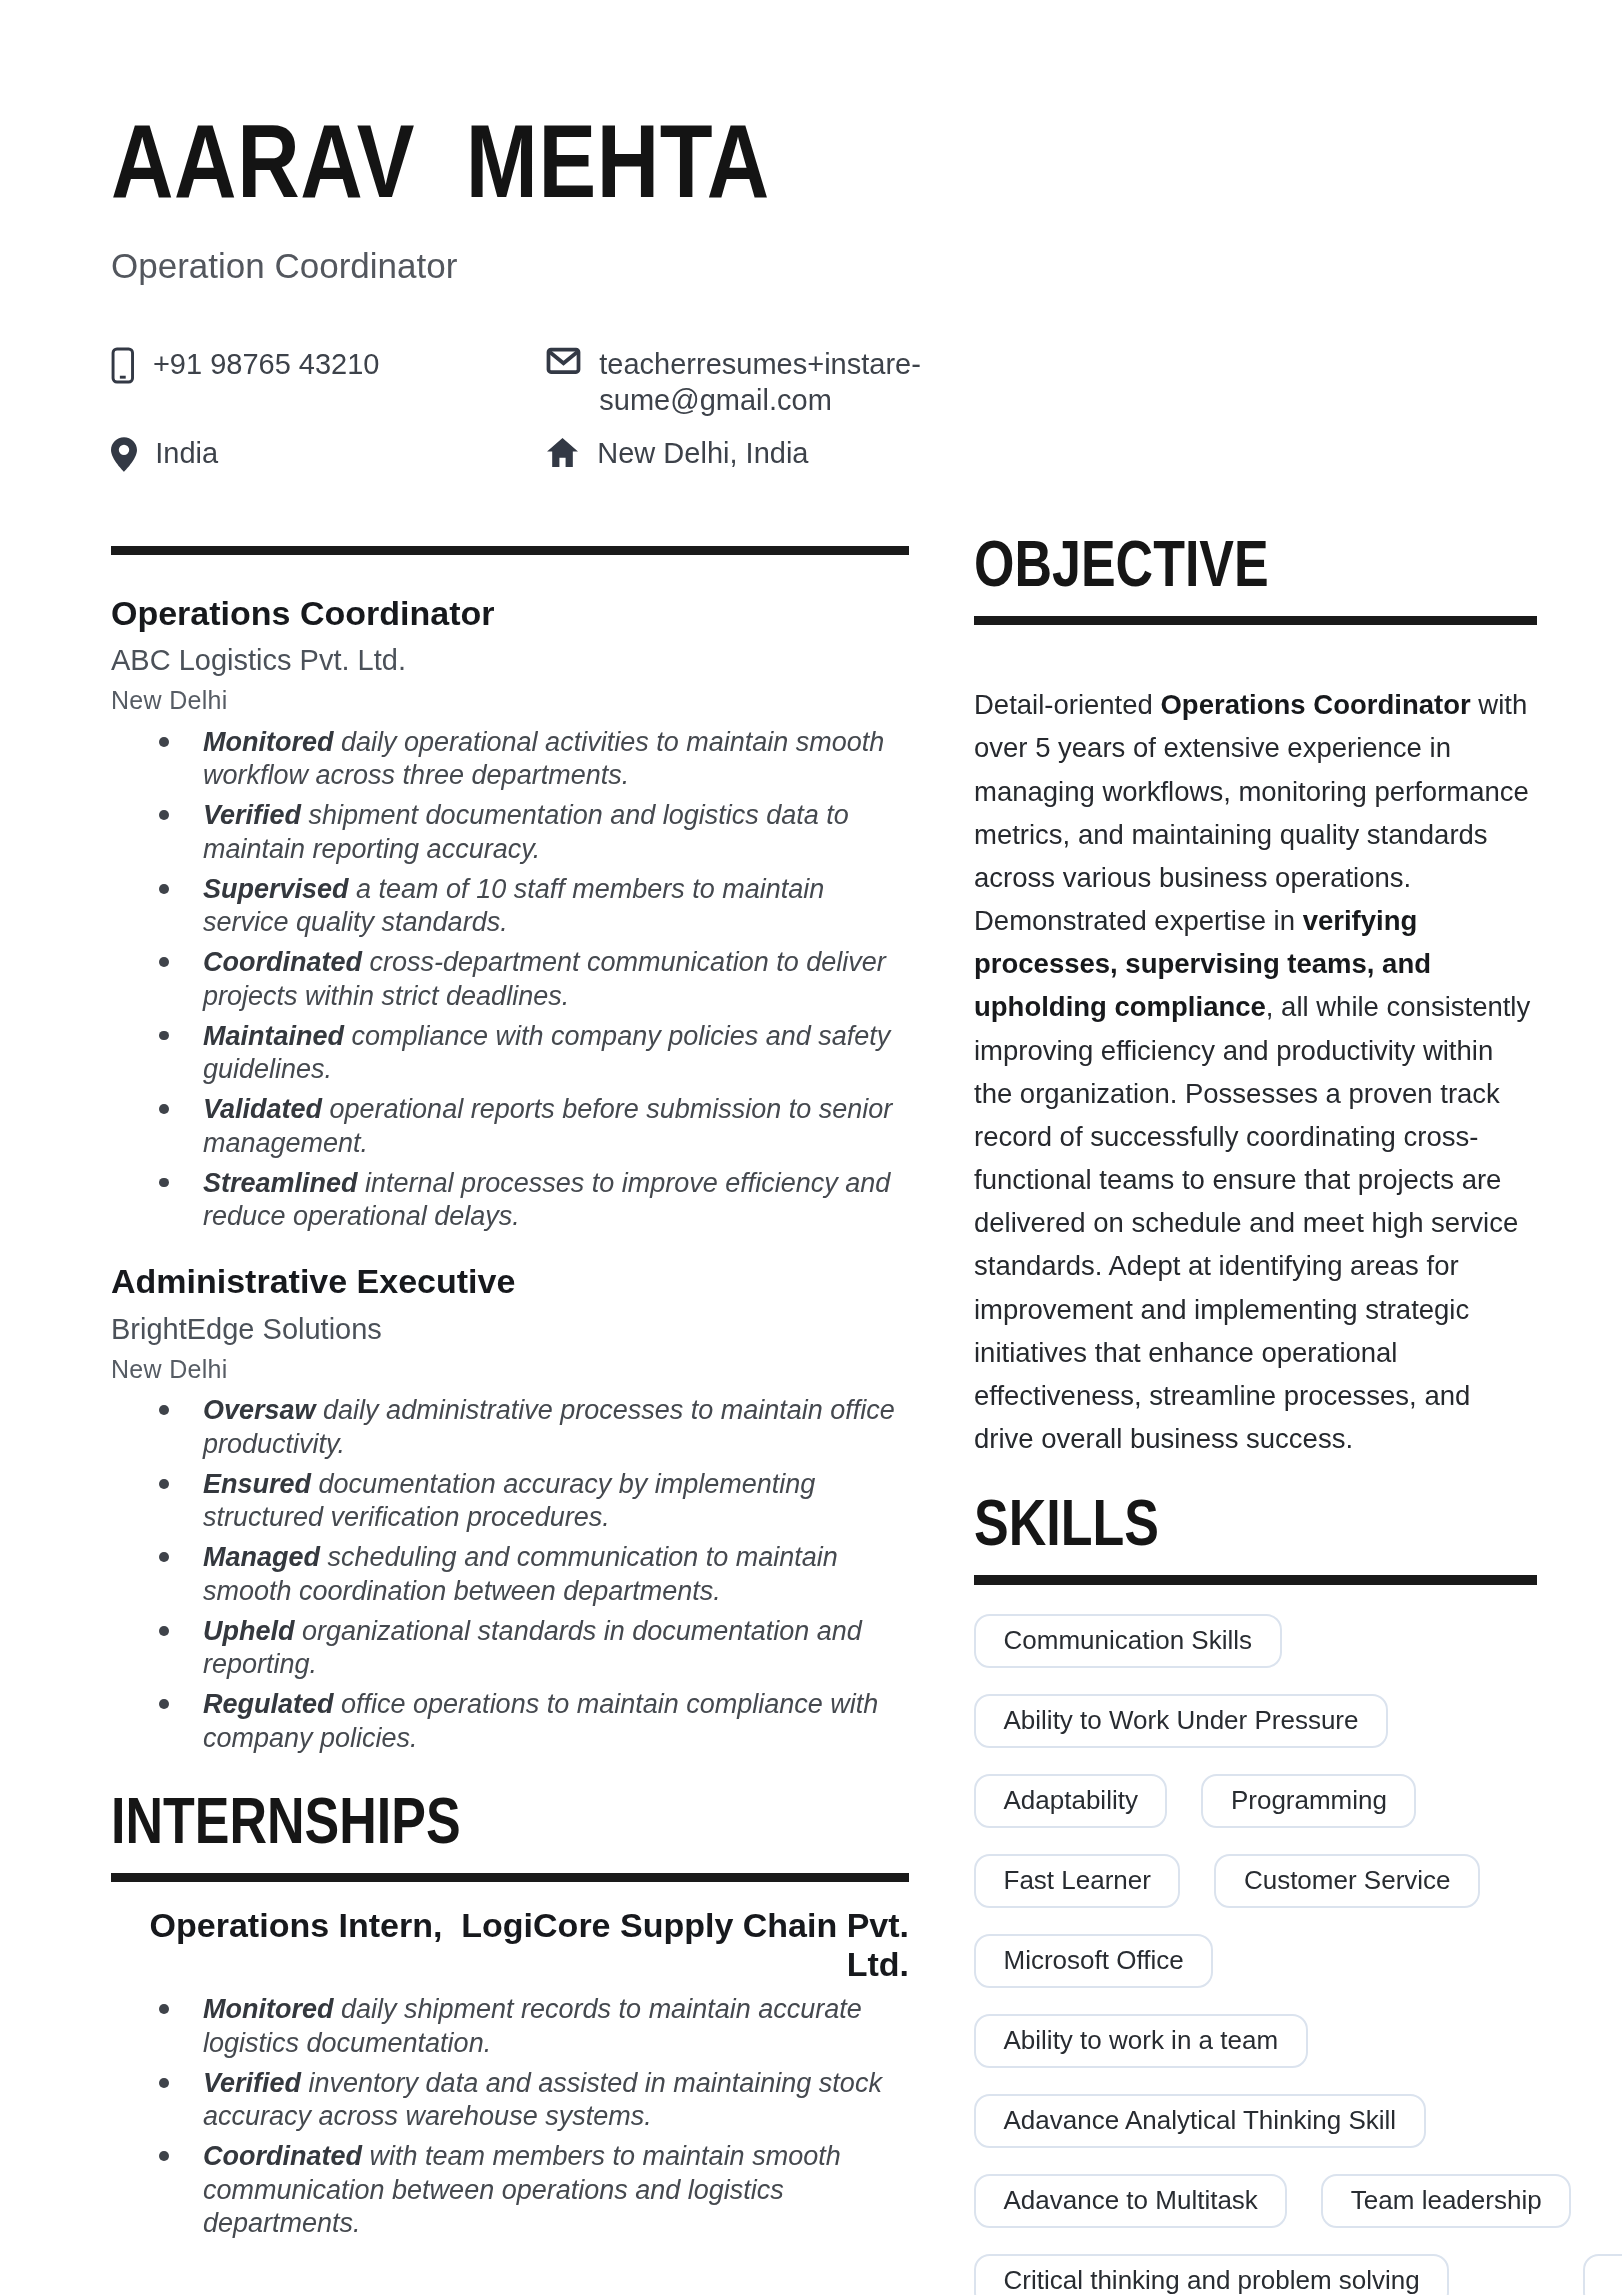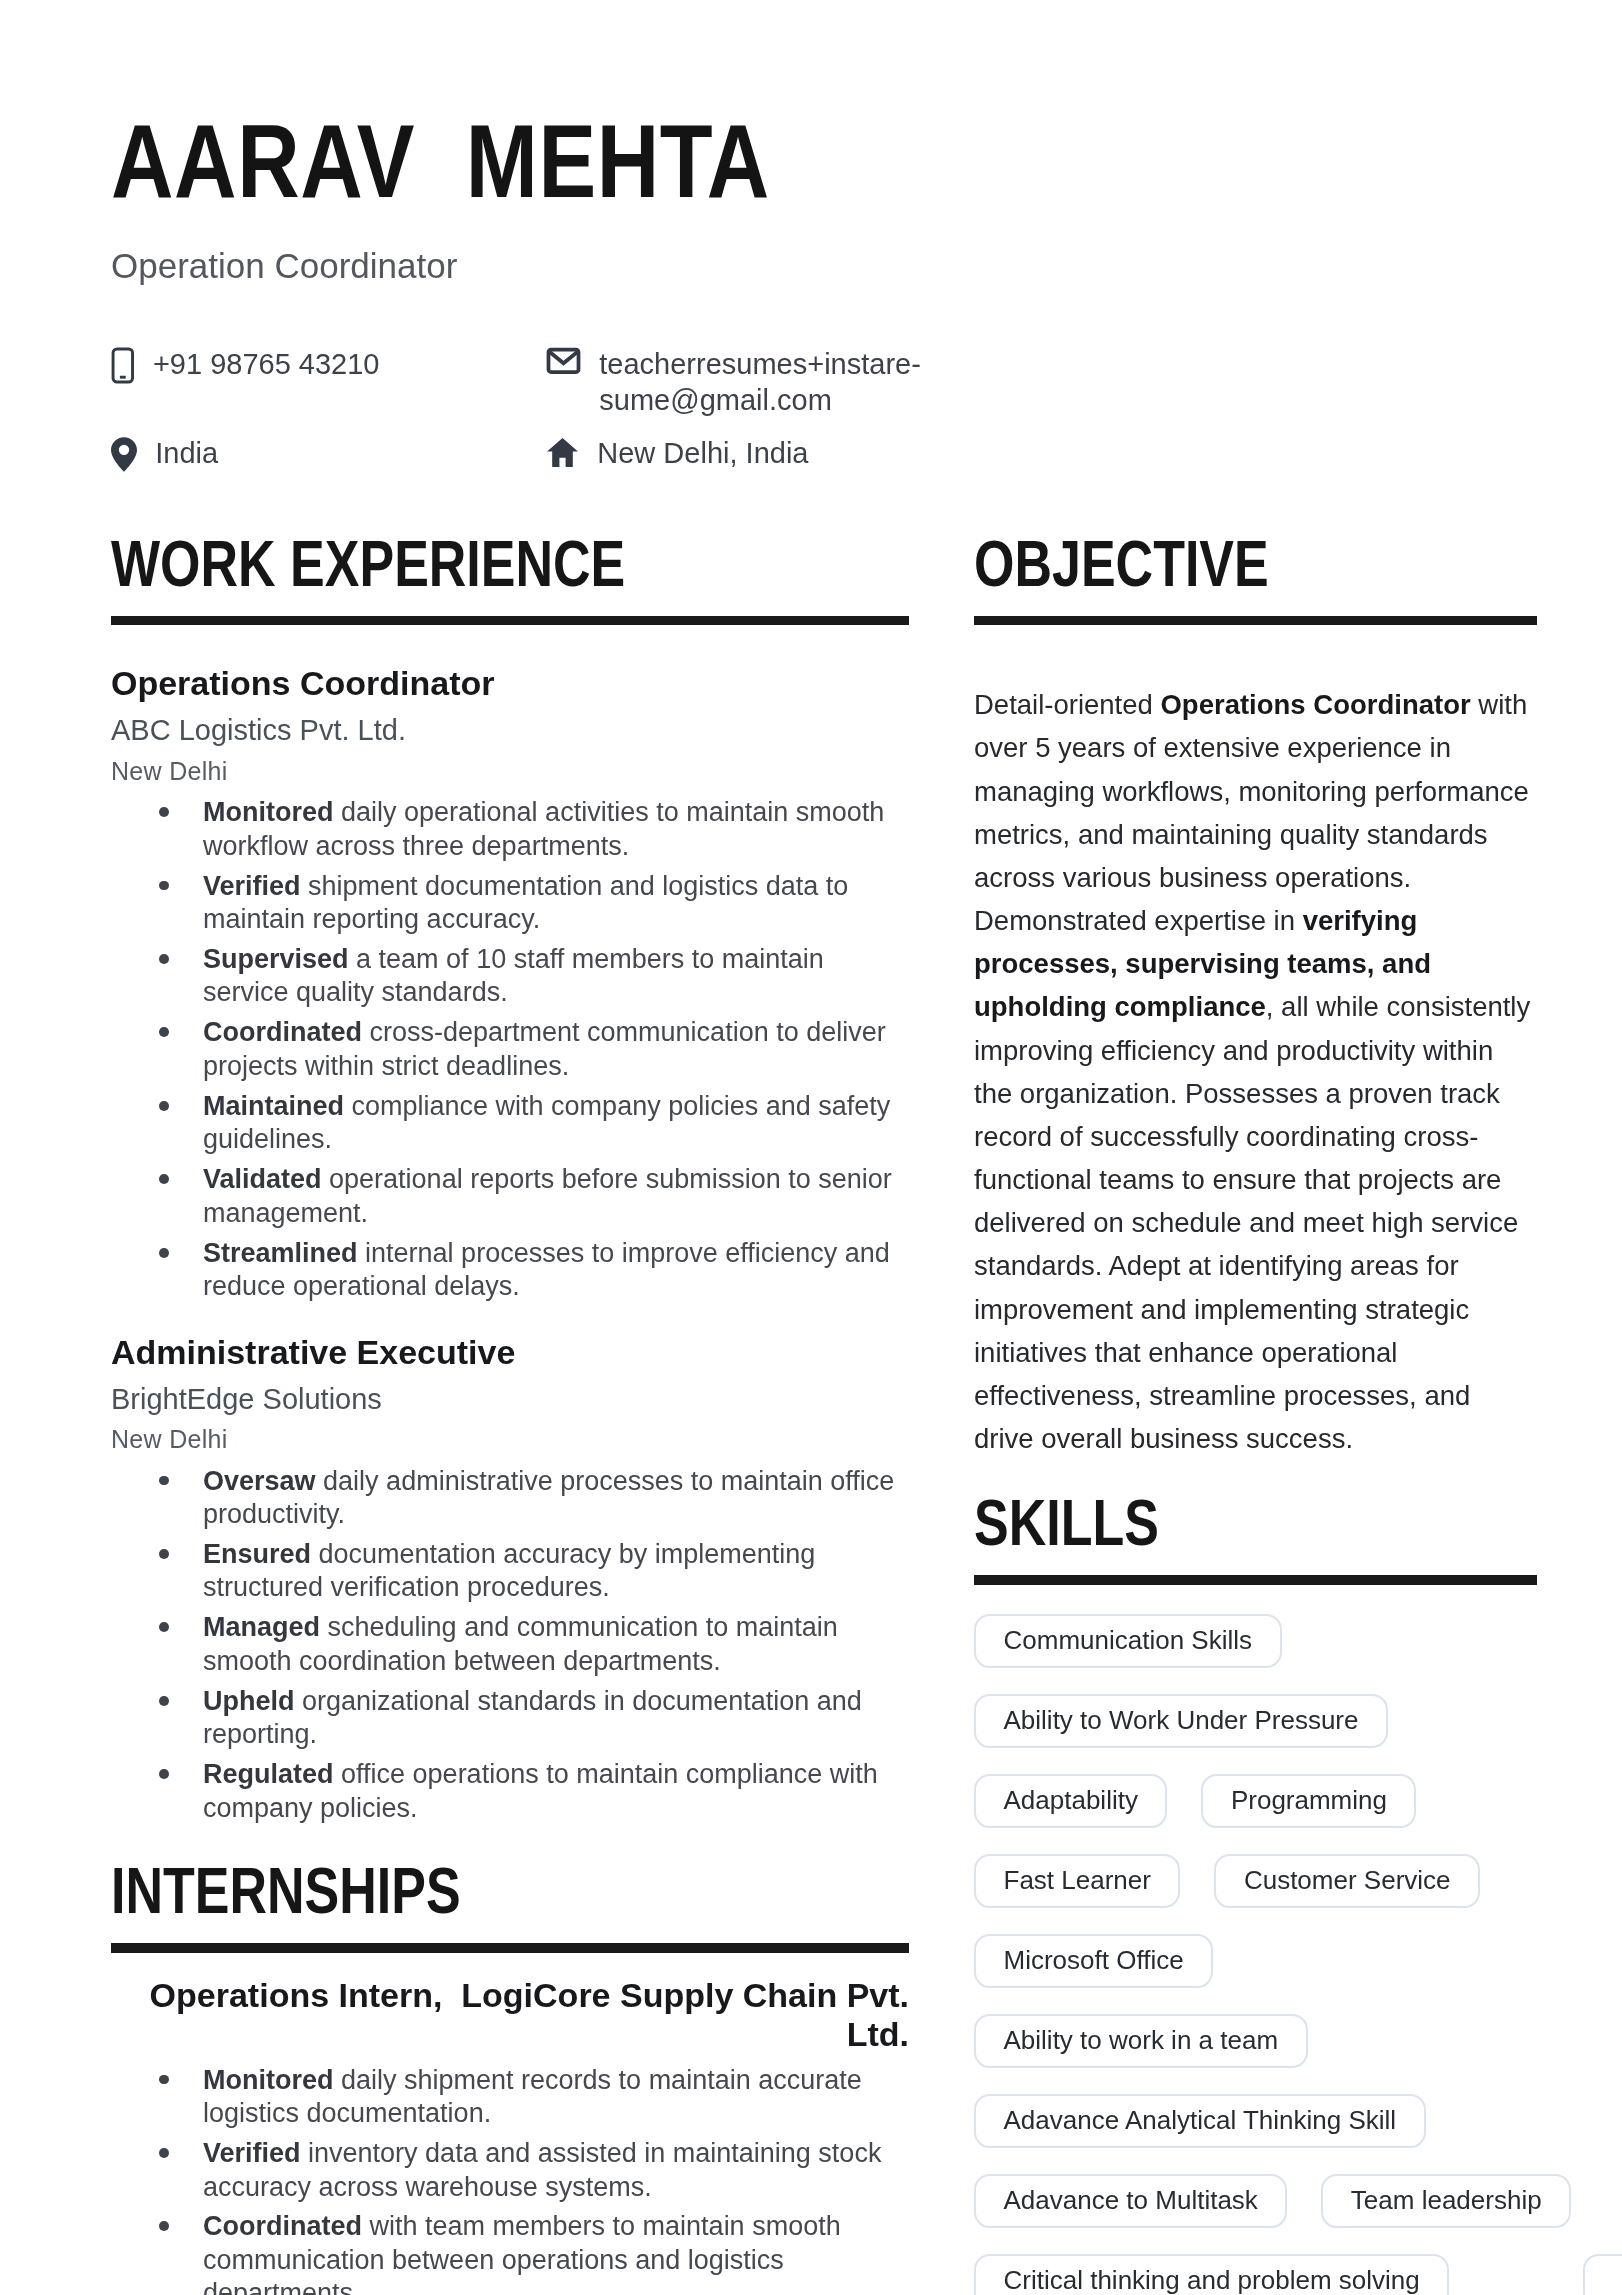--- a/index.html
+++ b/index.html
@@ -38,21 +38,21 @@
   .rule{height:9.2px;background:#1a1a1a;margin-top:17px;}
   
   .job{margin-top:39px;}
   .job+.job{margin-top:29px;}
   .job-title{font-size:34px;font-weight:700;color:#17191d;line-height:1.15;}
   .company{font-size:29px;color:#4b5159;margin-top:9.2px;line-height:1.25;}
   .loc{font-size:25px;color:#565c64;margin-top:7.9px;letter-spacing:0.3px;}
   ul.bullets{list-style:none;margin:10.5px 0 0 0;padding:0;}
   ul.bullets li{
     position:relative;padding-left:92px;margin-bottom:6.5px;
-    font-size:27px;line-height:1.24;color:#45494f;
+    font-size:27px;line-height:1.24;color:#45494f;font-style:italic;
   }
   ul.bullets li::before{
     content:"";position:absolute;left:48px;top:11px;
     width:9.8px;height:9.8px;border-radius:50%;background:#3f434a;
   }
   ul.bullets strong{font-weight:700;color:#34383e;}
   
   .intern-block{margin-top:31px;}
   .intern-title{font-size:34px;font-weight:700;color:#17191d;margin-top:23.6px;line-height:1.15;white-space:pre-wrap;text-align:right;}
   .intern-block ul.bullets{margin-top:9.2px;}
@@ -111,21 +111,20 @@
         <path d="M16 2 L1 15 h5 v15 h7 v-9 h6 v9 h7 V15 h5 Z"></path>
       </svg>
       <div class="txt">New Delhi, India</div>
     </div>
   </div>
 
   <div class="columns">
 
     <div class="col-left">
 
-      <h2><span>WORK EXPERIENCE</span></h2>
       <div class="rule"></div>
 
       <div class="job">
         <div class="job-title">Operations Coordinator</div>
         <div class="company">ABC Logistics Pvt. Ltd.</div>
         <div class="loc">New Delhi</div>
         <ul class="bullets">
           <li><strong>Monitored</strong><span> daily operational activities to maintain smooth workflow across three departments.</span></li>
           <li><strong>Verified</strong><span> shipment documentation and logistics data to maintain reporting accuracy.</span></li>
           <li><strong>Supervised</strong><span> a team of 10 staff members to maintain service quality standards.</span></li>

